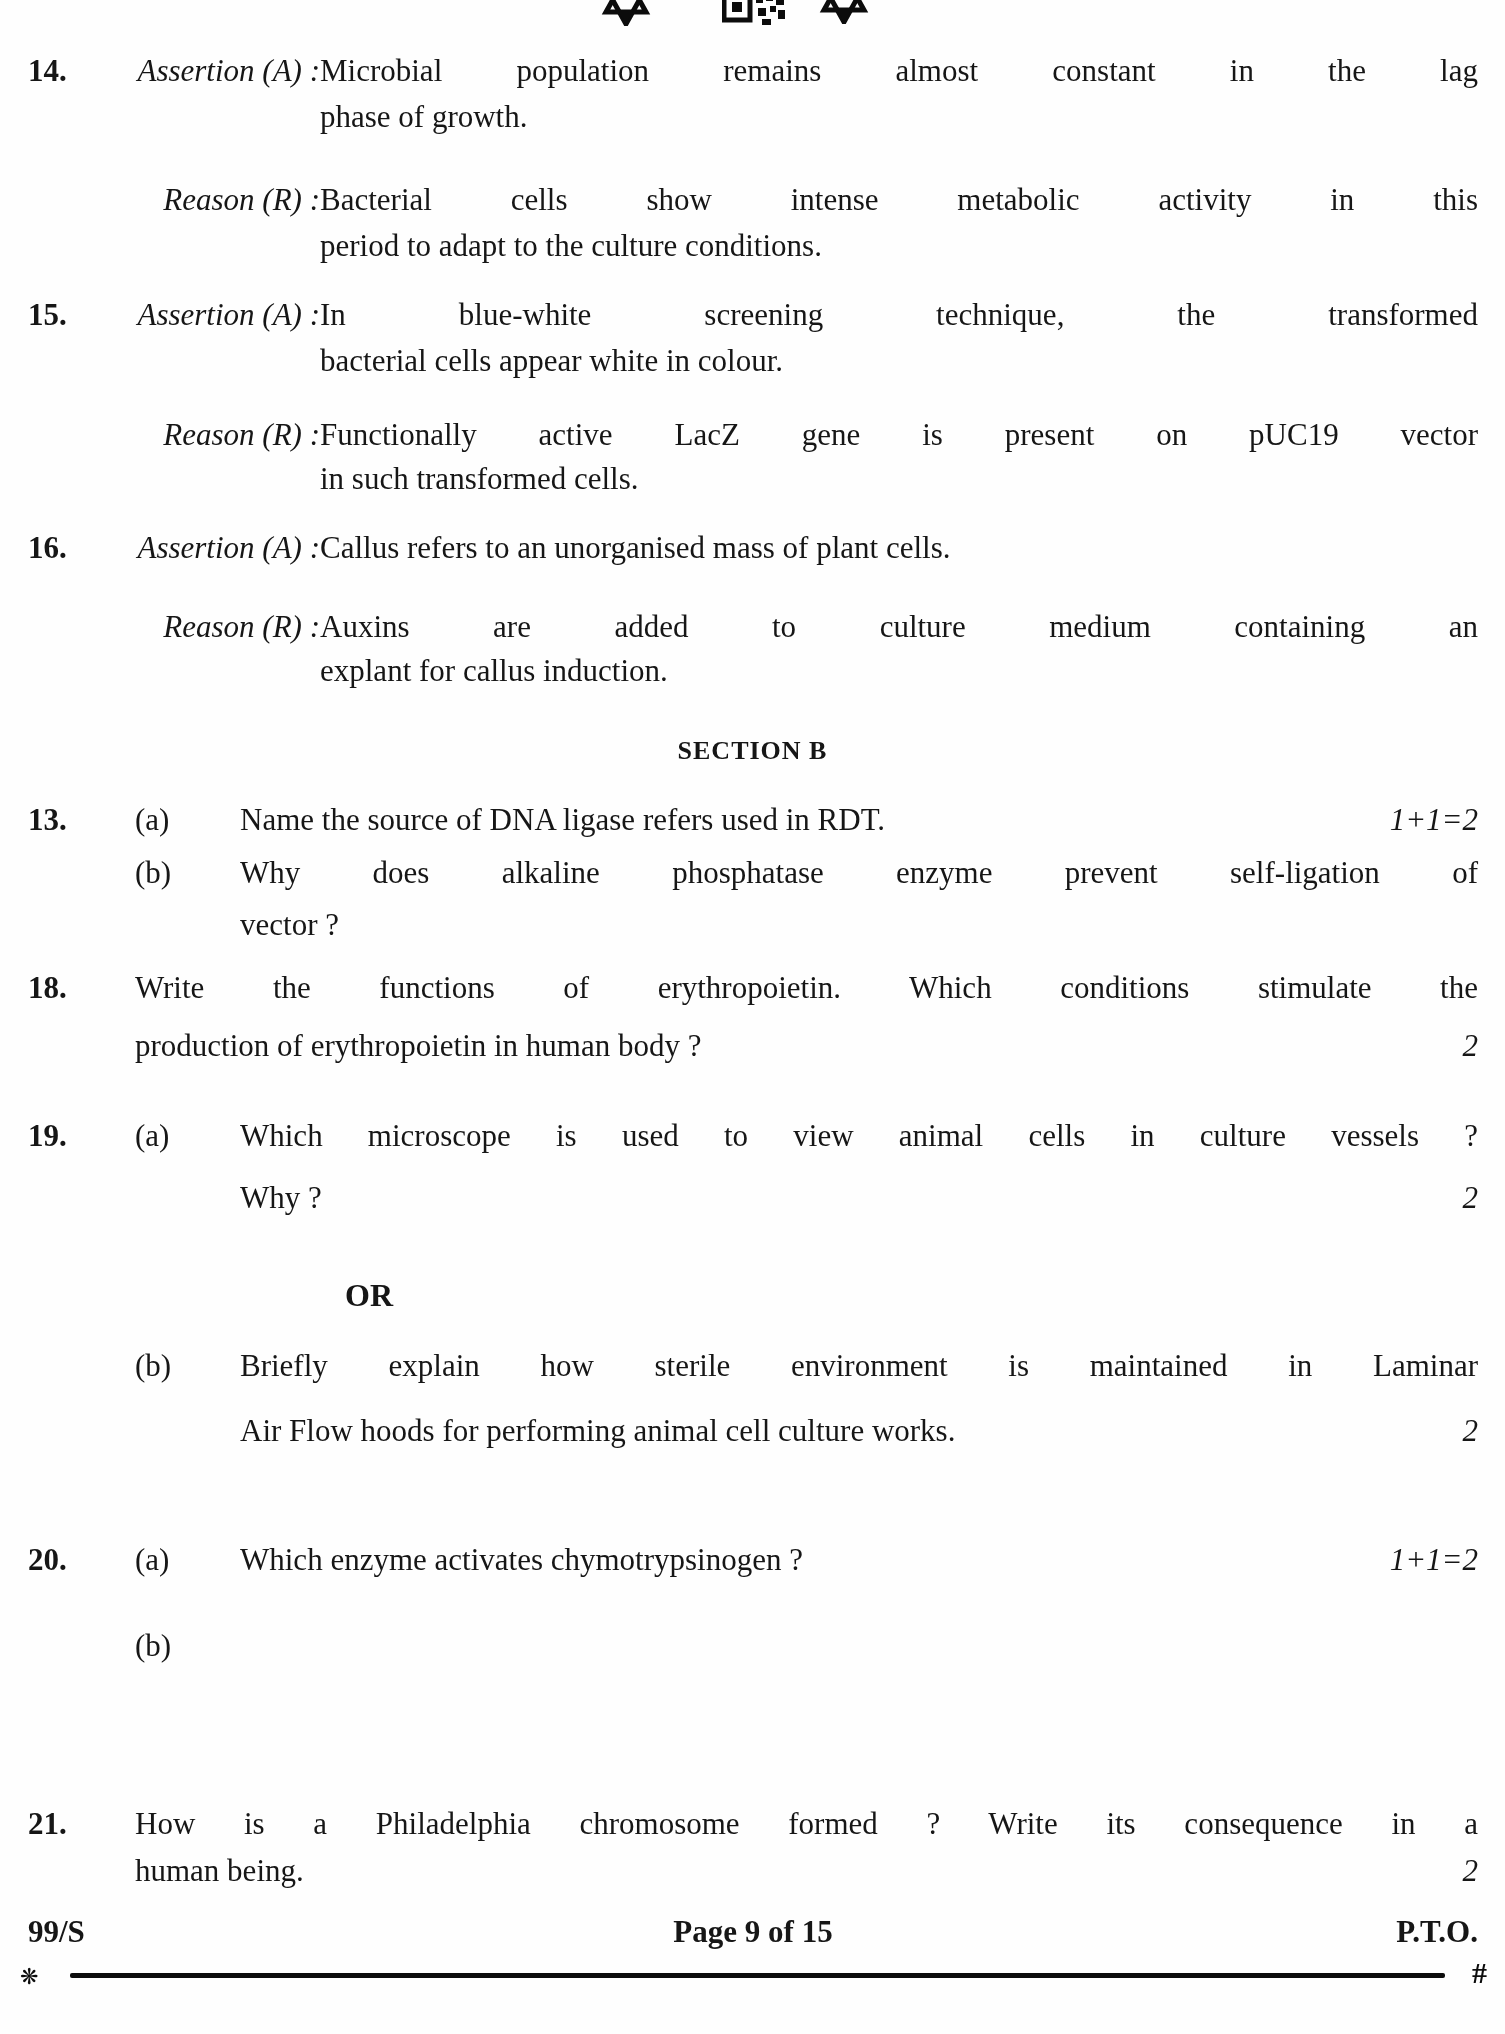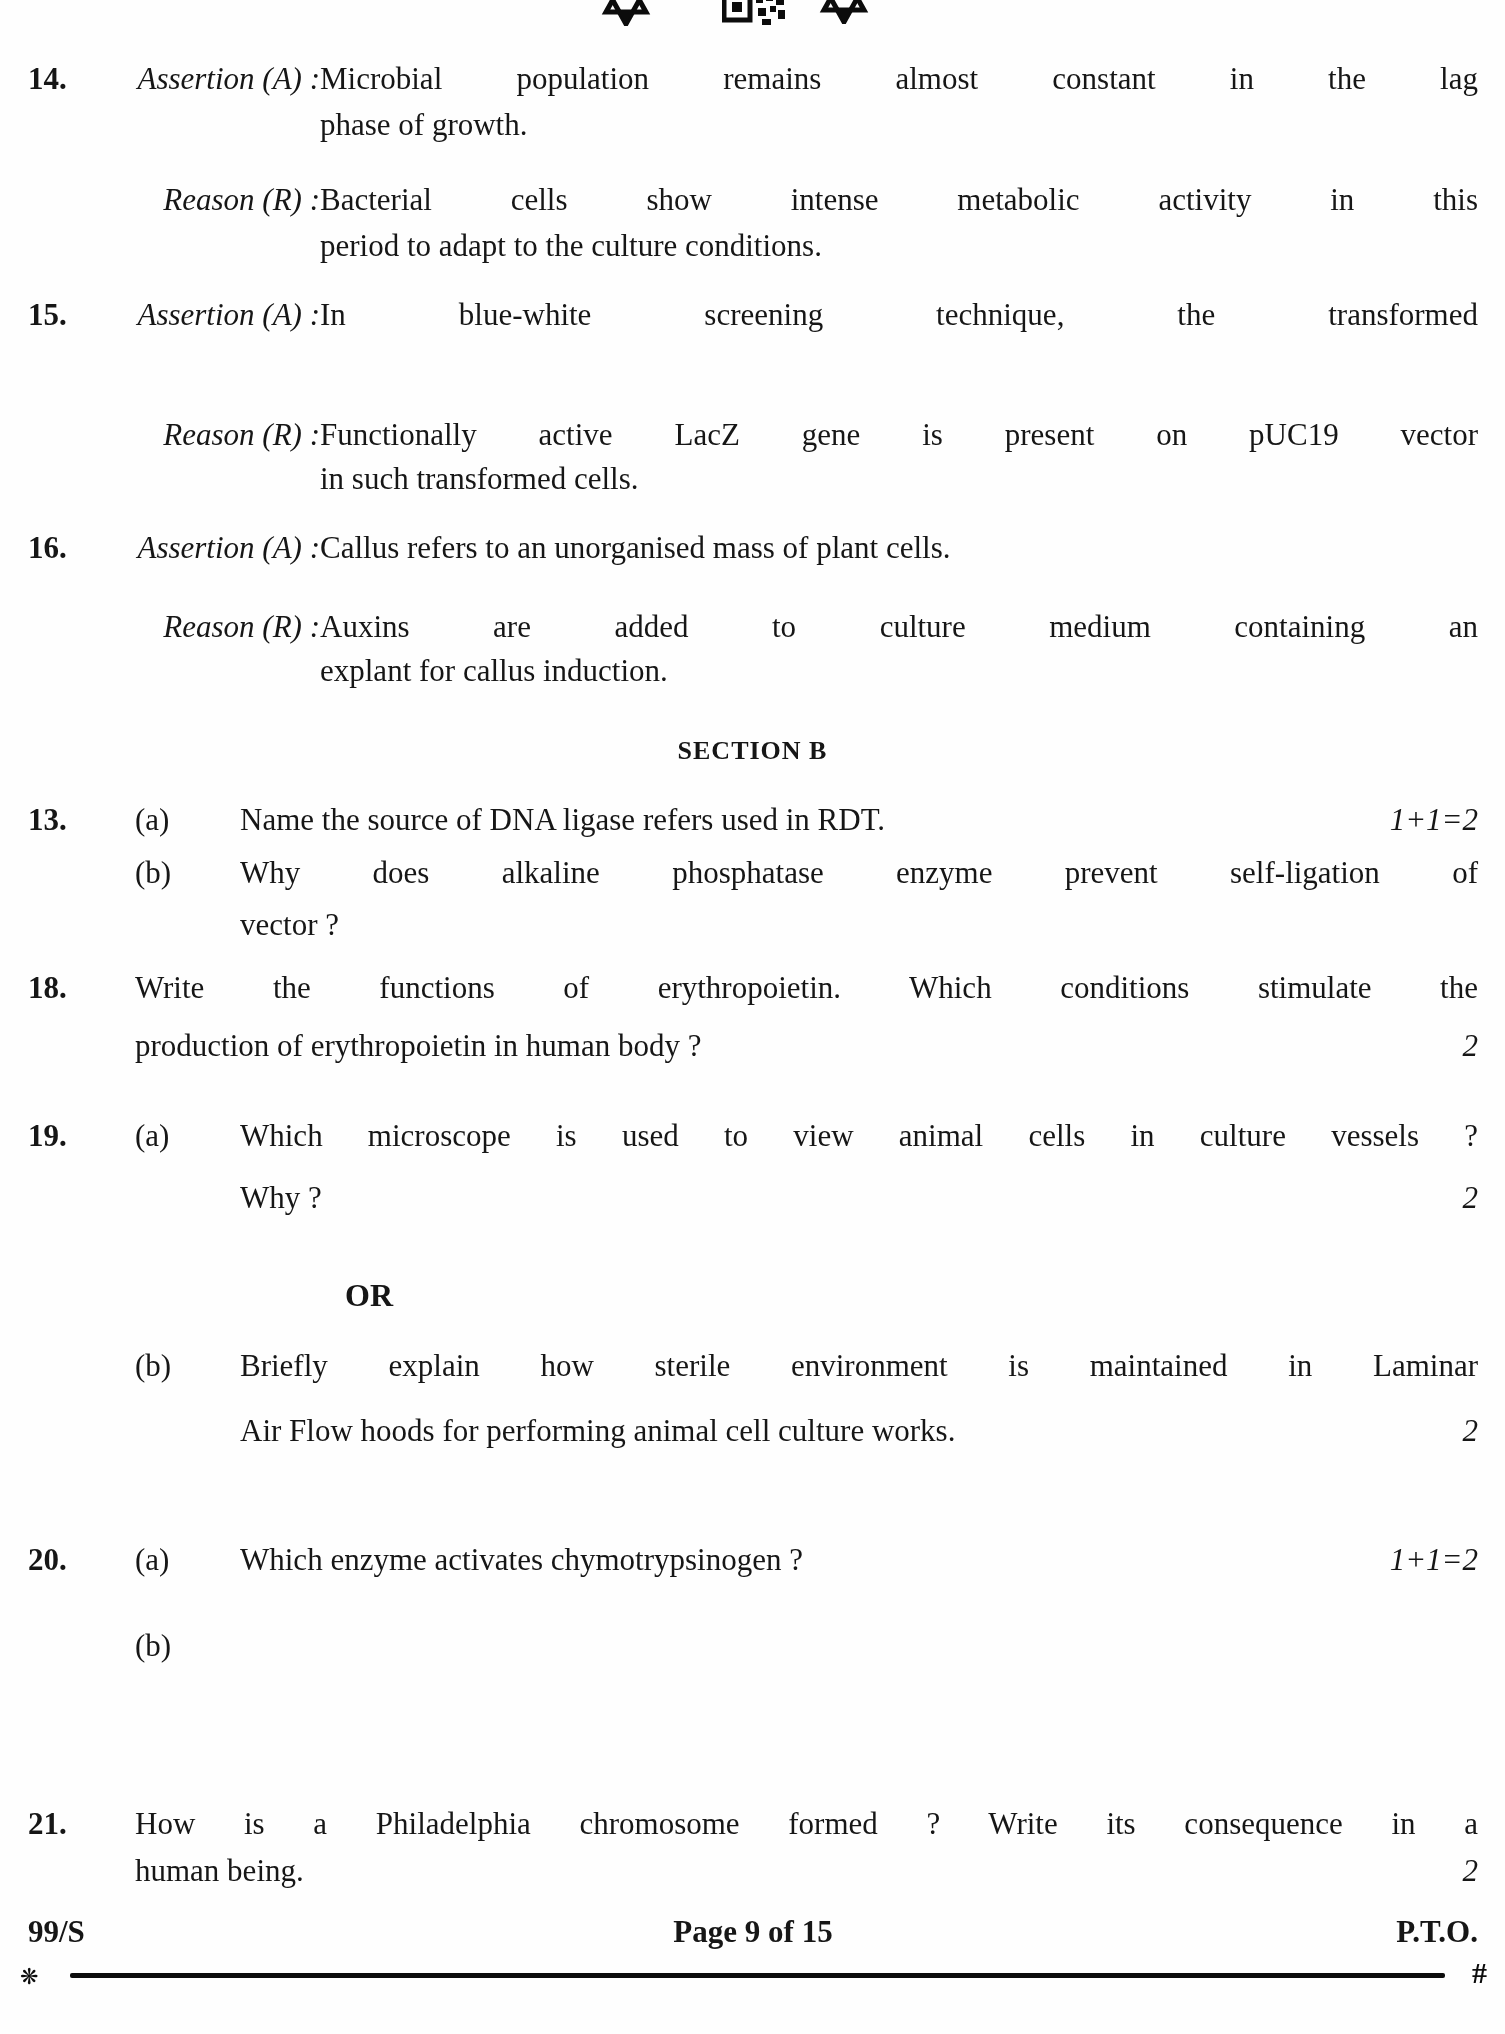--- a/index.html
+++ b/index.html
@@ -75,21 +75,21 @@
     </svg>
   </div>
   <div class="top-ornament" style="left:818px;top:-28px;">
     <svg width="52" height="52" viewBox="0 0 52 52">
       <polygon points="26,2 46,38 6,38" fill="none" stroke="#0c0c0c" stroke-width="5"></polygon>
       <polygon points="26,50 6,14 46,14" fill="none" stroke="#0c0c0c" stroke-width="5"></polygon>
       <polygon points="26,50 18,36 34,36" fill="#0c0c0c"></polygon>
     </svg>
   </div>
 
-  <div class="blk g-assert" style="top:56px;">
+  <div class="blk g-assert" style="top:48px;">
     <div class="num lh46">14.</div>
     <div class="ilabel lh46">Assertion (A) :</div>
     <div>
       <div class="line lh46 just">Microbial population remains almost constant in the lag</div>
       <div class="line lh46">phase of growth.</div>
     </div>
   </div>
   <div class="blk g-assert" style="top:177px;">
     <div class="num lh46"></div>
     <div class="ilabel lh46">Reason (R) :</div>
@@ -97,20 +97,21 @@
       <div class="line lh46 just">Bacterial cells show intense metabolic activity in this</div>
       <div class="line lh46">period to adapt to the culture conditions.</div>
     </div>
   </div>
 
   <div class="blk g-assert" style="top:292px;">
     <div class="num lh46">15.</div>
     <div class="ilabel lh46">Assertion (A) :</div>
     <div>
       <div class="line lh46 just">In blue-white screening technique, the transformed</div>
+      <div class="line lh46">bacterial cells appear white in colour.</div>
     </div>
   </div>
   <div class="blk g-assert" style="top:413px;">
     <div class="num lh44"></div>
     <div class="ilabel lh44">Reason (R) :</div>
     <div>
       <div class="line lh44 just">Functionally active LacZ gene is present on pUC19 vector</div>
       <div class="line lh44">in such transformed cells.</div>
     </div>
   </div>

